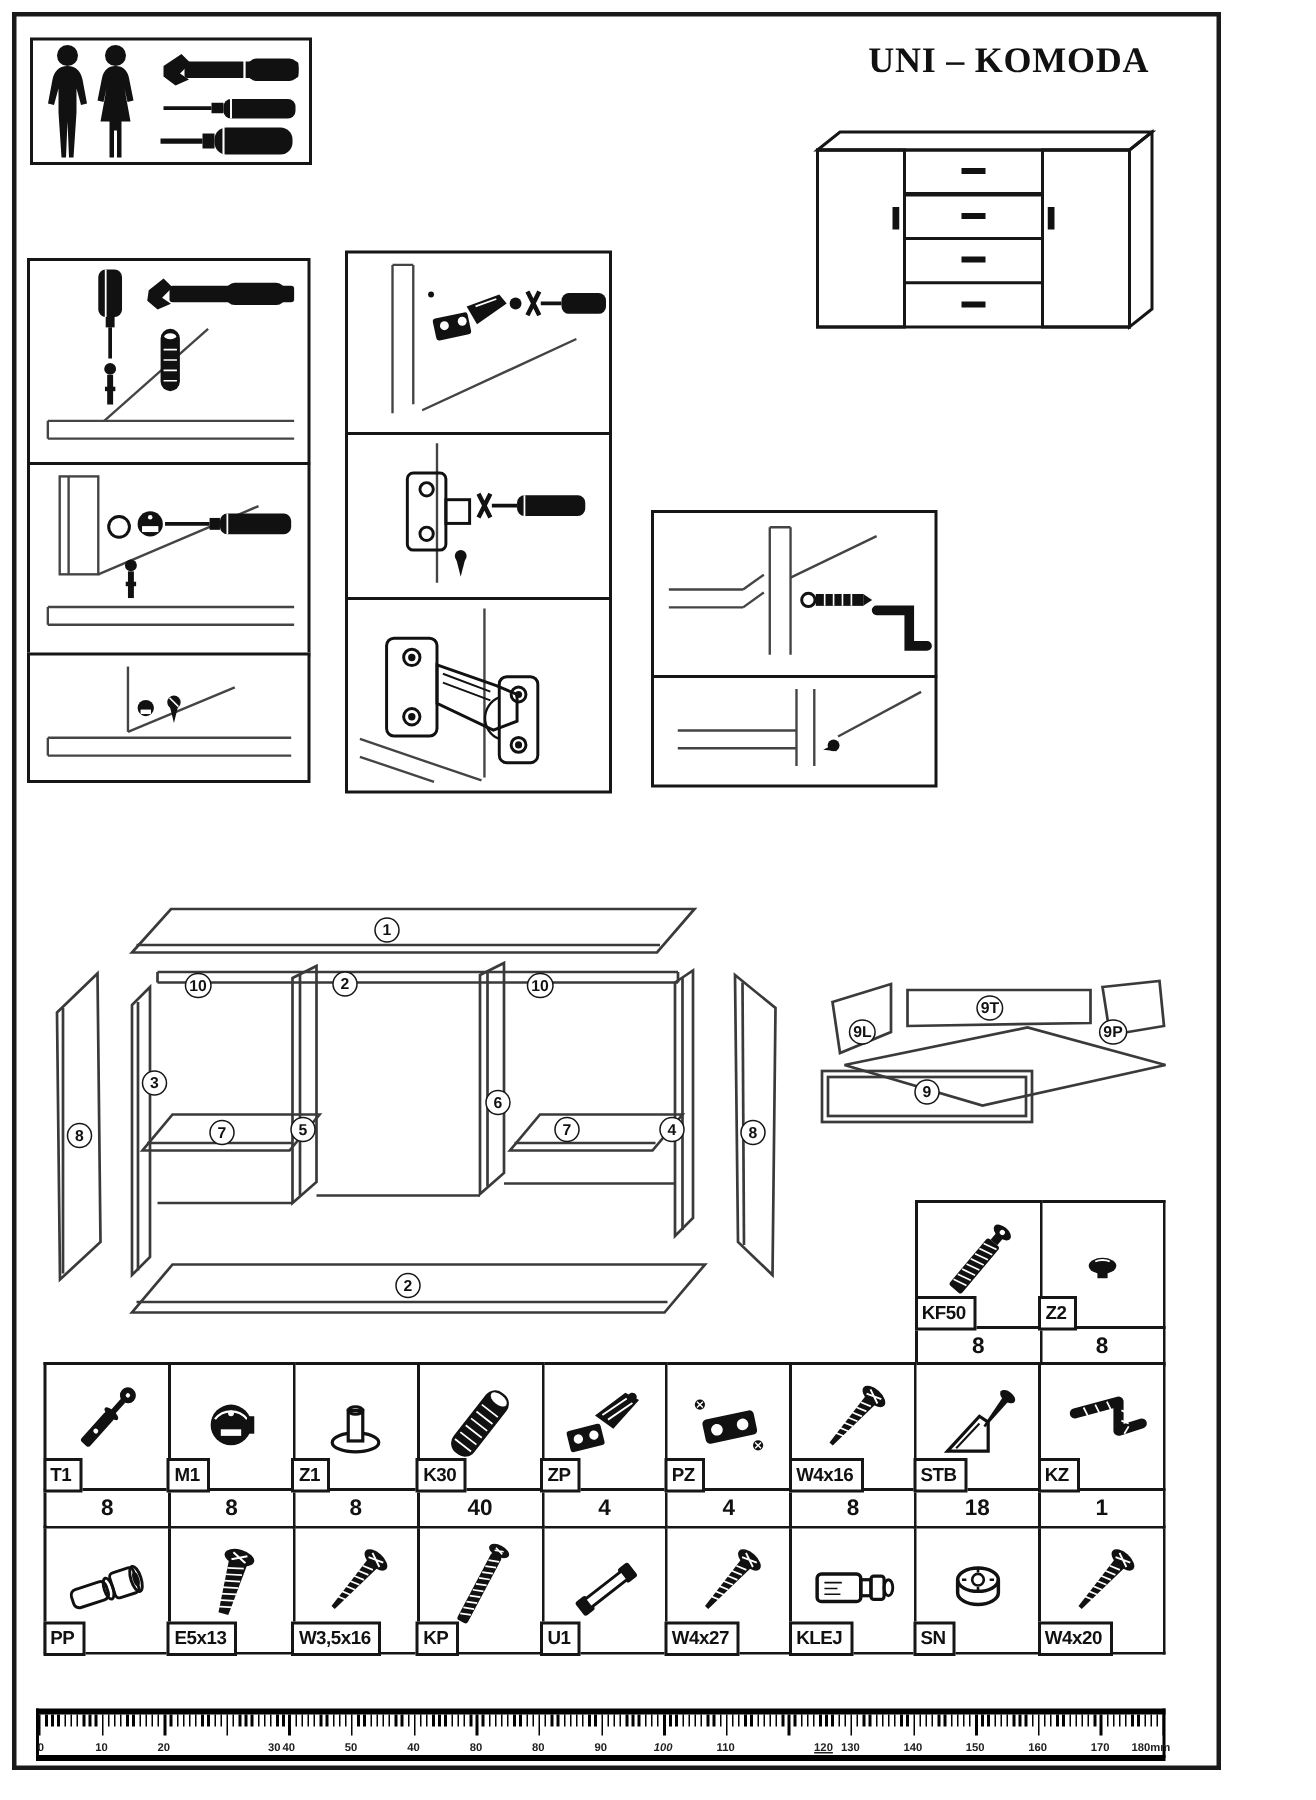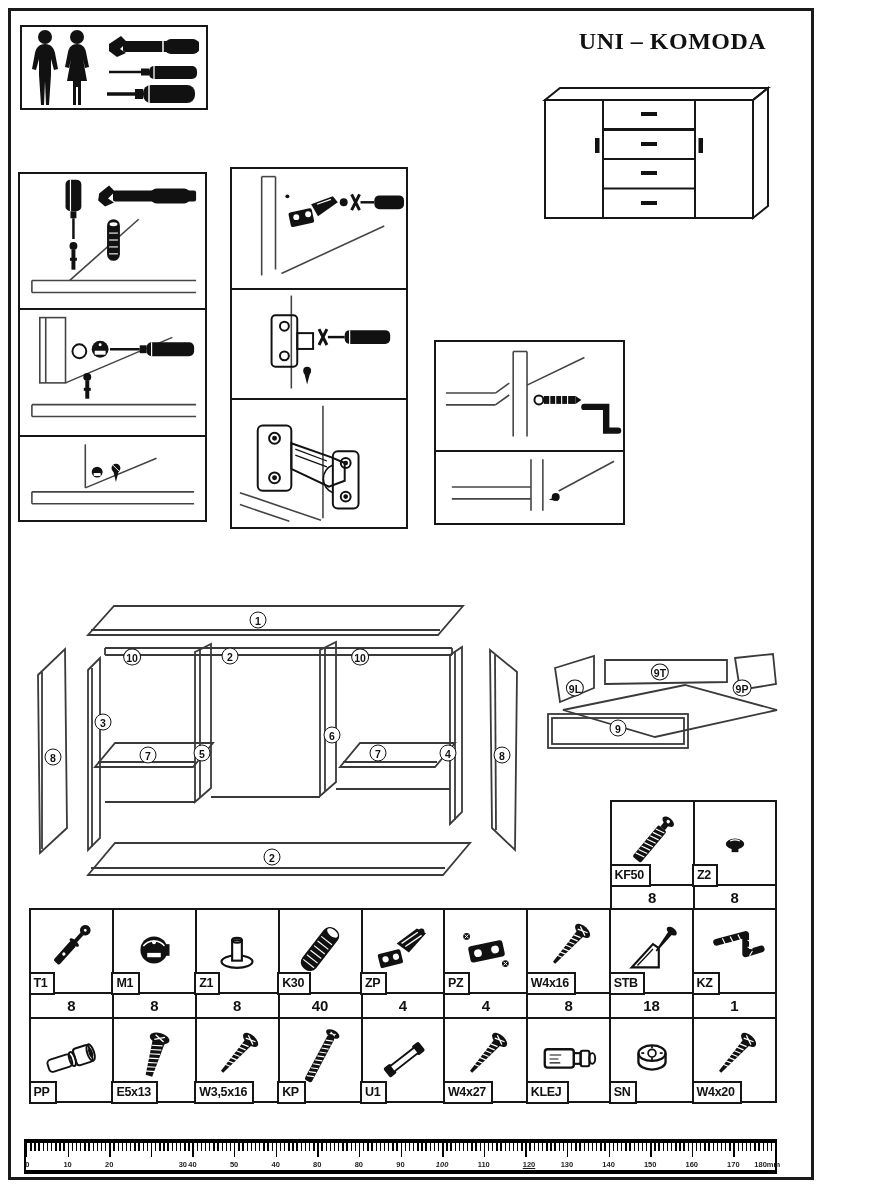--- a/index.html
+++ b/index.html
@@ -825,21 +825,21 @@
       <span class="rlabel" style="left: 83.2222px;">20</span>
       <span class="rlabel" style="left: 124.833px; margin-left: 32px;">30</span>
       <span class="rlabel" style="left: 166.444px;">40</span>
       <span class="rlabel" style="left: 208.056px;">50</span>
       <span class="rlabel" style="left: 249.667px;">40</span>
       <span class="rlabel" style="left: 291.278px;">80</span>
       <span class="rlabel" style="left: 332.889px;">80</span>
       <span class="rlabel" style="left: 374.5px;">90</span>
       <span class="rlabel" style="left: 416.111px; font-style: italic;">100</span>
       <span class="rlabel" style="left: 457.722px;">110</span>
-      <span class="rlabel" style="left: 503px; text-decoration: underline;">120</span>
+      <span class="rlabel" style="left: 523px; text-decoration: underline;">120</span>
       <span class="rlabel" style="left: 540.944px;">130</span>
       <span class="rlabel" style="left: 582.556px;">140</span>
       <span class="rlabel" style="left: 624.167px;">150</span>
       <span class="rlabel" style="left: 665.778px;">160</span>
       <span class="rlabel" style="left: 707.389px;">170</span>
       <span class="rlabel" style="left: 749px; transform: translateX(-80%);">180mm</span>
     </div>
   <div id="ruler-base"></div>
 </div>
 

